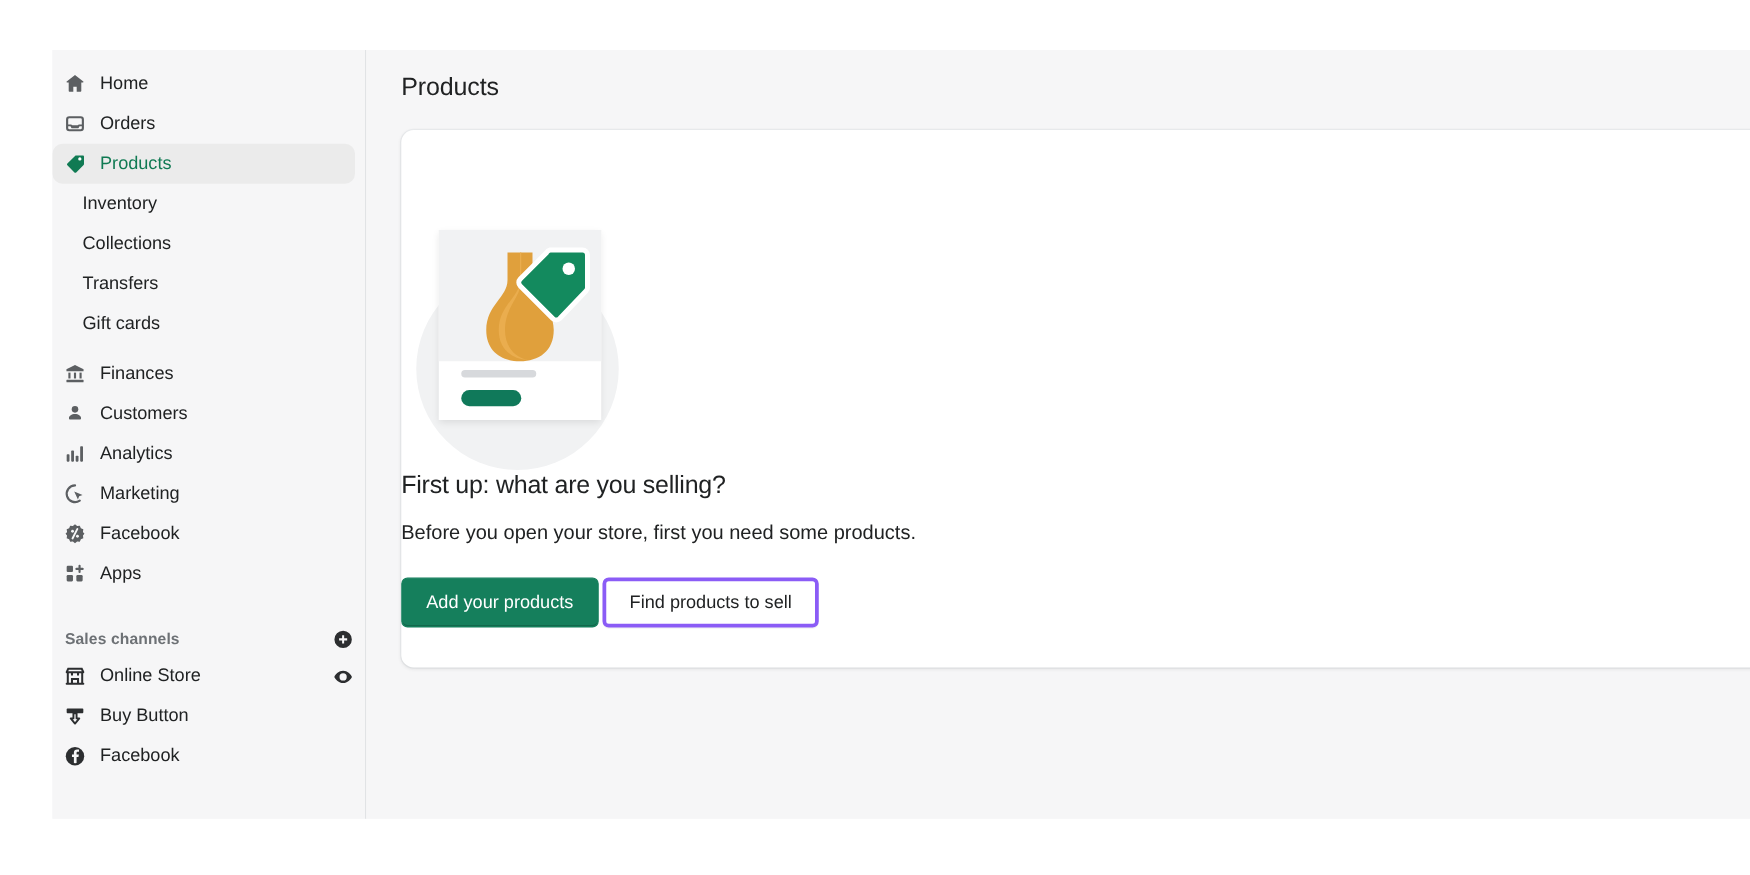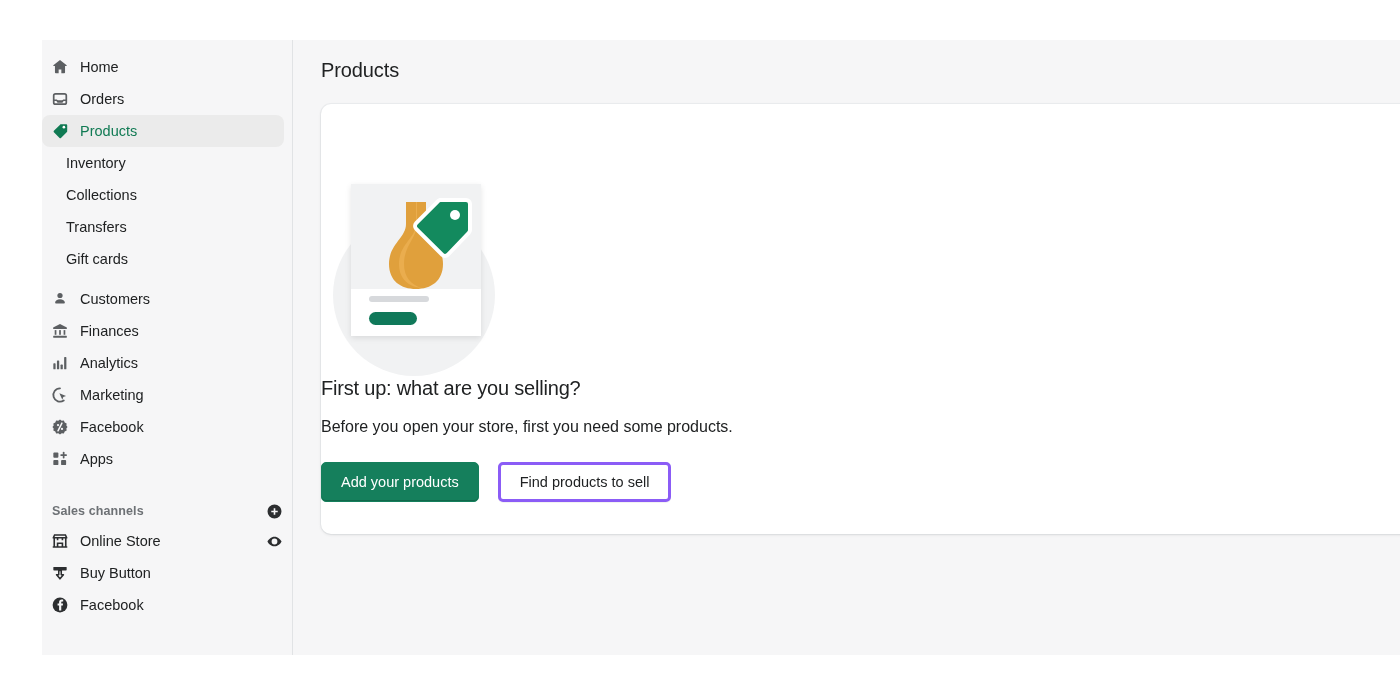--- a/index.html
+++ b/index.html
@@ -173,21 +173,21 @@
     letter-spacing: -0.2px;
   }
   .subline {
     margin-top: 18px;
     font-size: 16px;
     color: #202223;
   }
   .btn-row {
     margin-top: 26px;
     display: flex;
-    gap: 19px;
+    gap: 3px;
     align-items: center;
   }
   .btn {
     height: 40px;
     padding: 0 19px;
     border-radius: 5px;
     font-size: 14.5px;
     display: flex;
     align-items: center;
     justify-content: center;
@@ -250,42 +250,42 @@
       <span class="lbl">Collections</span>
     </div>
     <div class="sub-item">
       <span class="lbl">Transfers</span>
     </div>
     <div class="sub-item">
       <span class="lbl">Gift cards</span>
     </div>
 
     <div class="nav-gap"></div>
-
-    <div class="nav-item">
-      <span class="ico">
-        <svg width="18" height="18" viewBox="0 0 20 20" fill="#5c5f62">
-          <circle cx="10" cy="6.1" r="2.9"></circle>
-          <path d="M10 10.3c-3 0-5.4 1.9-5.4 3.6 0 .7.5 1.1 1.2 1.1h8.4c.7 0 1.2-.4 1.2-1.1 0-1.7-2.4-3.6-5.4-3.6z"></path>
-        </svg>
-      </span>
-      <span class="lbl">Customers</span>
-    </div>
 
     <div class="nav-item">
       <span class="ico">
         <svg width="18" height="18" viewBox="0 0 20 20" fill="#5c5f62">
           <path d="M10 2.2 2.4 6.1v1.6h15.2V6.1L10 2.2z"></path>
           <rect x="4.1" y="9" width="1.9" height="5.2"></rect>
           <rect x="9.05" y="9" width="1.9" height="5.2"></rect>
           <rect x="14" y="9" width="1.9" height="5.2"></rect>
           <rect x="2.4" y="15.4" width="15.2" height="2.1" rx=".5"></rect>
         </svg>
       </span>
       <span class="lbl">Finances</span>
+    </div>
+
+    <div class="nav-item">
+      <span class="ico">
+        <svg width="18" height="18" viewBox="0 0 20 20" fill="#5c5f62">
+          <circle cx="10" cy="6.1" r="2.9"></circle>
+          <path d="M10 10.3c-3 0-5.4 1.9-5.4 3.6 0 .7.5 1.1 1.2 1.1h8.4c.7 0 1.2-.4 1.2-1.1 0-1.7-2.4-3.6-5.4-3.6z"></path>
+        </svg>
+      </span>
+      <span class="lbl">Customers</span>
     </div>
 
     <div class="nav-item">
       <span class="ico">
         <svg width="18" height="18" viewBox="0 0 20 20" fill="#5c5f62">
           <rect x="2.6" y="10.4" width="2.5" height="6.6" rx=".7"></rect>
           <rect x="6.6" y="7.2" width="2.5" height="9.8" rx=".7"></rect>
           <rect x="10.6" y="11.8" width="2.5" height="5.2" rx=".7"></rect>
           <rect x="14.6" y="3.4" width="2.5" height="13.6" rx=".7"></rect>
         </svg>

